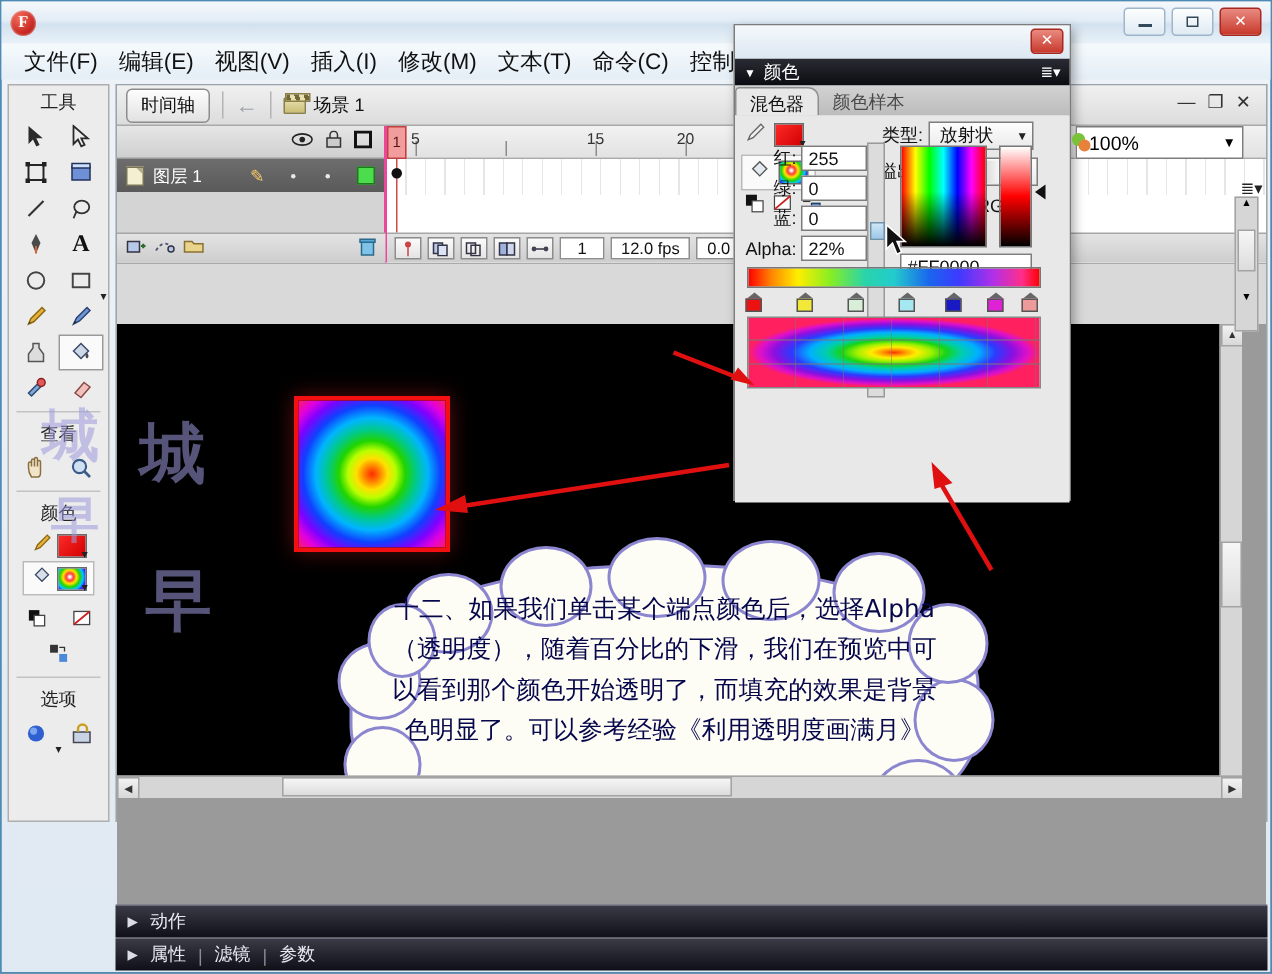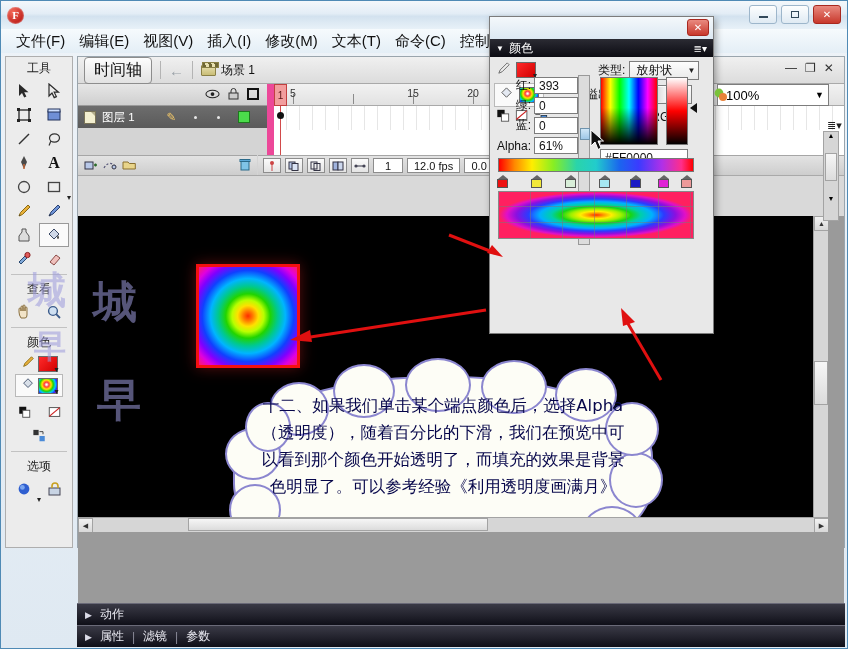--- a/index.html
+++ b/index.html
@@ -90,35 +90,35 @@
   #doc-tab {
     position:absolute; left:2px; top:2px; height:18px; padding:1px 12px 0 10px;
     background:#fdfdfd; border:1px solid #8c979f; border-bottom:none;
     border-radius:3px 8px 0 0; font-size:11.5px; color:#111;
   }
   #tl-bar {
     height:27px; background:linear-gradient(#f0f0f0,#dcdcdc);
     border-bottom:1px solid #a9a9a9; display:flex; align-items:center; padding-left:6px; gap:8px;
   }
   #tl-btn {
-    padding:2px 9px; font-size:16px; border:1px solid #8d8d8d; border-radius:4px;
+    padding:2px 9px; font-size:12px; border:1px solid #8d8d8d; border-radius:4px;
     background:linear-gradient(#fdfdfd,#e2e2e2); color:#111;
   }
   .tl-divider { width:1px;height:18px;background:#b4b4b4; }
   #back-arrow { color:#9aa2a8; font-size:15px; }
   #scene-chip { display:flex; align-items:center; gap:5px; font-size:12px; color:#111; }
   .clap {
     width:15px;height:11px;background:linear-gradient(#e8e0b0,#c9bd76);
     border:1px solid #8a8046; position:relative; border-radius:1px;
   }
   .clap:before{content:"";position:absolute;left:0;top:-4px;width:15px;height:4px;
     background:repeating-linear-gradient(75deg,#6f6734 0 3px,#e8e0b0 3px 6px);border:1px solid #8a8046;}
   
   #tl-area { height:92px; display:flex; background:#fff; border-bottom:1px solid #a9a9a9; position:relative; }
-  #layer-col { width:196px; background:#d4d4d4; border-right:7px solid #ec4899; position:relative;}
+  #layer-col { width:180px; background:#d4d4d4; border-right:2px solid #ec4899; position:relative;}
   #layer-head { height:22px; background:linear-gradient(#e6e6e6,#cfcfcf); border-bottom:1px solid #9a9a9a;
       display:flex; align-items:center; justify-content:flex-end; gap:8px; padding-right:8px;}
   .hd-ico { font-size:11px; color:#222; }
   .layer-row {
     height:22px; display:flex; align-items:center; gap:6px; padding-left:6px;
     background:linear-gradient(#6d6d6d,#5a5a5a); color:#fff; font-size:11.5px;
   }
   .layer-page { width:12px;height:13px;background:#f3efd0;border:1px solid #7a7458;position:relative;}
   .layer-page:after{content:"";position:absolute;right:0;top:0;border-width:0 4px 4px 0;border-style:solid;border-color:transparent #b3ad8c transparent transparent;}
   .dot { width:3px;height:3px;border-radius:50%;background:#e8e8e8; }
@@ -673,20 +673,24 @@
 
   <div id="color-panel">
     <div id="cp-closebar">
       <div id="cp-close">✕</div>
     </div>
     <div id="cp-title">
       <span style="font-size:8px;">▼</span>
       <span>颜色</span>
       <span style="margin-left:auto;font-size:10px;">≣▾</span>
     </div>
+    <div id="cp-tabs">
+      <div class="cp-tab active">混色器</div>
+      <div class="cp-tab">颜色样本</div>
+    </div>
 
     <div id="cp-body">
 
       <div style="position:absolute;left:6px;top:4px;display:flex;align-items:center;gap:5px;">
         <span>
           <svg width="15" height="15" viewBox="0 0 16 16">
               <path d="M3 13 L4.5 9.5 L12 2 L14 4 L6.5 11.5 Z" fill="#eee" stroke="#666"></path>
             </svg>
         </span>
         <span class="sw-box sw-red">
@@ -717,21 +721,21 @@
             </svg>
         </span>
         <span>
           <svg width="14" height="13" viewBox="0 0 16 16">
               <rect x="1" y="1" width="6" height="6" fill="#333"></rect>
               <rect x="8" y="8" width="7" height="7" fill="#4a8ad8" stroke="#234"></rect>
             </svg>
         </span>
       </div>
 
-      <div style="position:absolute;left:108px;top:4px;display:flex;align-items:center;gap:4px;text-align:right;">
+      <div style="position:absolute;left:98px;top:4px;display:flex;align-items:center;gap:4px;text-align:right;">
         <span class="cp-label">类型:</span>
         <span class="cp-select" style="width:70px;">
           <span>放射状</span>
           <span class="cp-caret">▼</span>
         </span>
       </div>
       <div style="position:absolute;left:96px;top:28px;display:flex;align-items:center;gap:4px;">
         <span class="cp-label">溢出:</span>
         <span class="cp-select" style="width:75px;padding-left:0;">
           <span style="width:50px;height:15px;margin-left:2px;
@@ -740,33 +744,33 @@
         </span>
       </div>
       <div style="position:absolute;left:118px;top:52px;display:flex;align-items:center;gap:5px;">
         <span class="cp-check"></span>
         <span class="cp-label">线性 RGB</span>
       </div>
 
       <div style="position:absolute;left:4px;top:20px;width:84px;">
         <div style="display:flex;align-items:center;justify-content:flex-end;gap:3px;margin-bottom:3px;">
           <span class="cp-label">红:</span>
-          <span class="cp-input" style="width:44px;">393</span>
+          <span class="cp-input" style="width:44px;">255</span>
         </div>
         <div style="display:flex;align-items:center;justify-content:flex-end;gap:3px;margin-bottom:3px;">
           <span class="cp-label">绿:</span>
           <span class="cp-input" style="width:44px;">0</span>
         </div>
         <div style="display:flex;align-items:center;justify-content:flex-end;gap:3px;margin-bottom:3px;">
           <span class="cp-label">蓝:</span>
           <span class="cp-input" style="width:44px;">0</span>
         </div>
         <div style="display:flex;align-items:center;justify-content:flex-end;gap:3px;">
           <span class="cp-label">Alpha:</span>
-          <span class="cp-input" style="width:44px;">61%</span>
+          <span class="cp-input" style="width:44px;">22%</span>
         </div>
       </div>
 
       <div id="cp-vscroll">
         <div id="cp-vthumb"></div>
       </div>
 
       <div id="sat-box"></div>
       <div id="lum-box"></div>
       <div id="lum-marker"></div>

